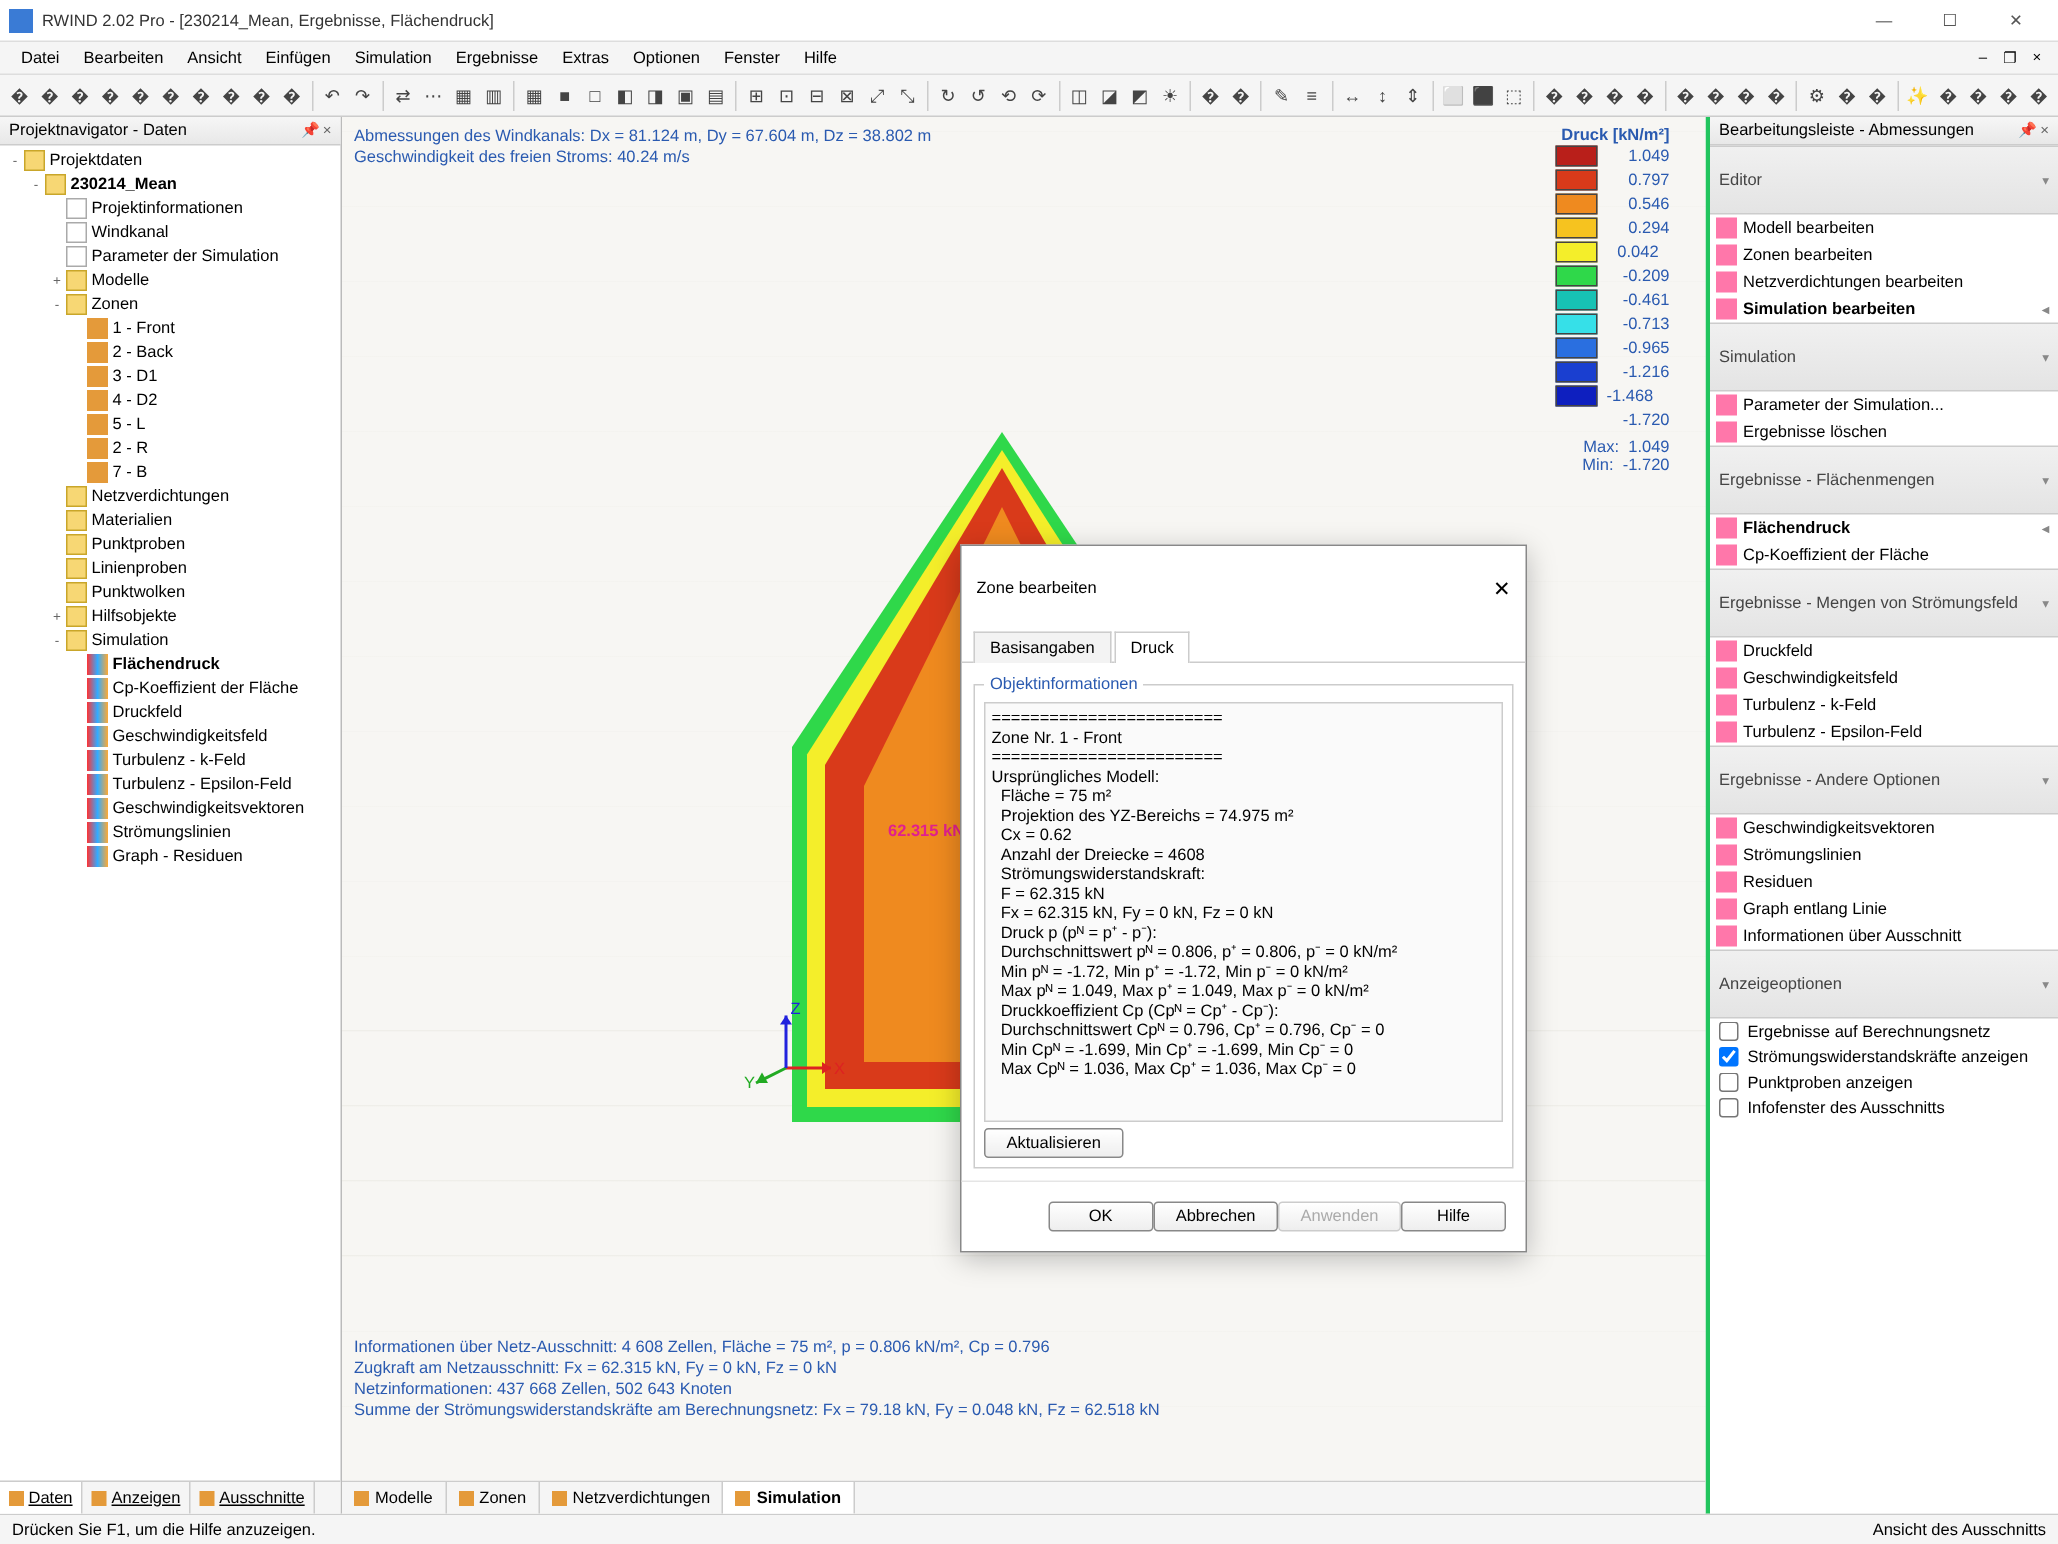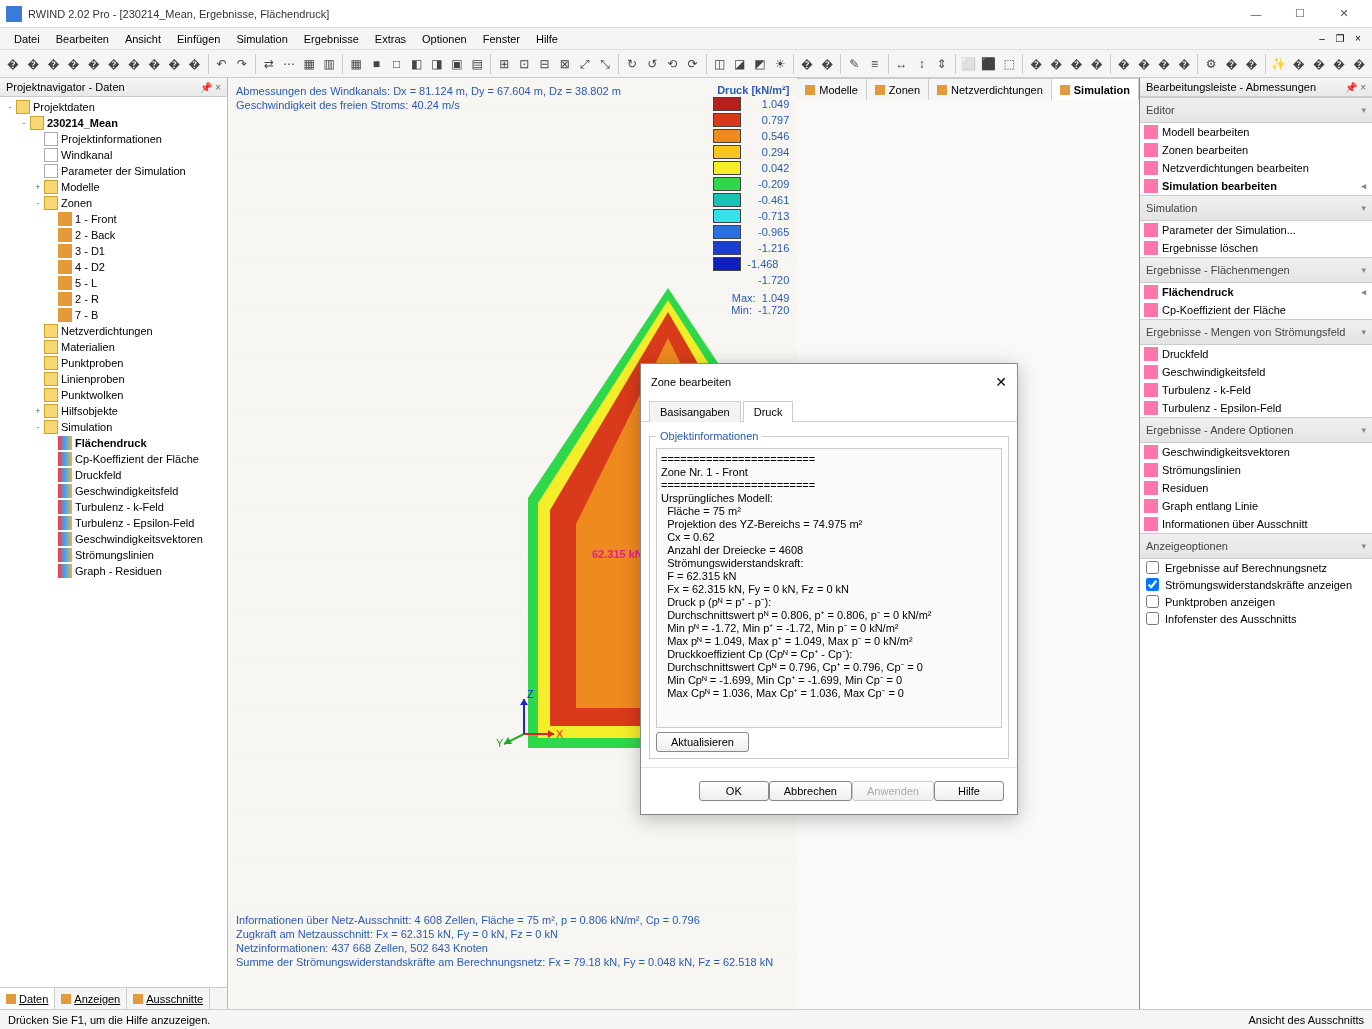--- a/index.html
+++ b/index.html
@@ -26,50 +26,50 @@
 .tree-row .exp { width: 12px; text-align: center; color: #666; font-size: 9px; }
 .tree-row .ticon { width: 14px; height: 14px; margin-right: 3px; display:inline-block; }
 .tree-row .label.bold { font-weight: 600; }
 .ticon.folder { background: #f7d774; border:1px solid #c9a62a; }
 .ticon.leaf { background: linear-gradient(90deg,#f33,#3af,#fa3); }
 .ticon.data { background: #fff; border:1px solid #aaa; }
 .ticon.zone { background:#e49a3a; }
 .left-tabs { display: flex; border-top: 1px solid #ccc; background: #f5f5f5; height: 22px; text-decoration: underline; }
 .left-tabs .tab { padding: 2px 6px; border-right: 1px solid #ccc; display:flex; align-items:center; gap:3px; cursor:pointer; font-size:11px;}
 .left-tabs .tab.active { background: #fff; }
-.center { flex: 1; position: relative; background: #faf9f7; border-right: 1px solid #22c55e; display:flex; flex-direction:row;}
+.center { flex: 1; position: relative; background: #faf9f7; border-right: 3px solid #22c55e; display:flex; flex-direction:column;}
 .viewport { flex:1; position:relative; overflow:hidden; background: repeating-linear-gradient(0deg,#f7f6f3,#f7f6f3 49px,#efeee9 50px), repeating-linear-gradient(90deg,transparent,transparent 49px,#efeee9 50px); }
 .info-top { position:absolute; top:6px; left:8px; color:#2a5ab0; font-size:11px; line-height:14px; }
-.legend { position:absolute; top:6px; right:8px; text-align:right; color:#2a5ab0; font-size:11px;}
+.legend { position:absolute; top:6px; right:24px; text-align:right; color:#2a5ab0; font-size:11px;}
 .legend .legend-title{font-weight:600;}
 .legend .legend-row{display:flex; align-items:center; justify-content:flex-end; height:16px; gap:6px;}
 .legend .swatch{width:28px;height:14px;border:1px solid #444;}
 .legend .minmax{margin-top:4px;}
 .model-poly { position:absolute; left:280px; top:210px; }
 .force-label{position:absolute; left:364px; top:470px; color:#e11f8f; font-weight:600; font-size:11px;}
 .force-arrow{position:absolute; left:424px; top:474px; width:22px; height:2px; background:#e11f8f;}
 .force-arrow:after{content:"";position:absolute;right:-6px;top:-3px;border:4px solid transparent;border-left-color:#e11f8f;}
 .axiswidget{position:absolute; left:266px; bottom:260px; font-size:10px;}
 .info-bottom { position:absolute; bottom:40px; left:8px; color:#2a5ab0; font-size:11px; line-height:14px;}
 .center-tabs { height: 22px; display: flex; background: #f5f5f5; border-top:1px solid #ccc;}
 .center-tabs .tab { padding: 2px 8px; border-right:1px solid #ccc; display:flex; align-items:center; gap:4px; cursor:pointer;}
 .center-tabs .tab.active { background:#fff; font-weight:600;}
 .right-panel { width: 232px; background: #fff; display: flex; flex-direction: column; }
-.right-panel .section-head { background: linear-gradient(#f0f0f0,#e4e4e4); border-top:1px solid #ccc; border-bottom:1px solid #ccc; padding:6px 6px; font-size:11px; color:#444; display:flex; align-items:center;}
+.right-panel .section-head { background: linear-gradient(#f0f0f0,#e4e4e4); border-top:1px solid #ccc; border-bottom:1px solid #ccc; padding:16px 6px; font-size:11px; color:#444; display:flex; align-items:center;}
 .right-panel .section-head .chev{margin-left:auto;color:#888;font-size:9px;}
 .right-panel .item { padding:2px 6px 2px 22px; display:flex; align-items:center; gap:6px; cursor:pointer; position:relative; height:18px;}
 .right-panel .item .iicon{position:absolute;left:4px;width:14px;height:14px;}
 .right-panel .item.bold{font-weight:600;}
 .right-panel .item .arrow-right{margin-left:auto;color:#888;font-size:9px;}
 .right-panel .chk{display:flex;align-items:center;gap:6px;padding:2px 6px;}
 .right-panel .chk input{margin:0;}
 .statusbar { height: 20px; background: #f5f5f5; border-top: 1px solid #ccc; display:flex; align-items:center; padding:0 8px;}
 .statusbar .sfill{flex:1;}
 .dialog { position:absolute; left:640px; top:363px; width:378px; background:#fff; border:1px solid #888; box-shadow:0 4px 18px rgba(0,0,0,.25); }
-.dialog .dlg-title{padding:10px 10px; font-size:12px; display:flex; align-items:center;}
+.dialog .dlg-title{padding:20px 10px; font-size:12px; display:flex; align-items:center;}
 .dialog .dlg-title .x{margin-left:auto; cursor:pointer; font-size:14px;}
 .dialog .dlg-tabs{display:flex; padding:0 8px; border-bottom:1px solid #ccc;}
 .dialog .dlg-tabs .dtab{padding:4px 10px; border:1px solid #ccc; border-bottom:none; margin-right:2px; background:#f3f3f3; cursor:pointer; position:relative; top:1px;}
 .dialog .dlg-tabs .dtab.active{background:#fff;}
 .dialog .dlg-body{padding:8px;}
 .dialog fieldset{border:1px solid #ccc; padding:6px;}
 .dialog legend{color:#2a5ab0; padding:0 4px;}
 .dialog .obj-text{width:100%; height:280px; border:1px solid #ccc; padding:4px; background:#fafafa; overflow:auto; font-family:Tahoma,sans-serif; font-size:11px; line-height:13px; white-space:pre-wrap;}
 .dialog .update-row{padding:8px 0 4px;}
 .dialog .btn{border:1px solid #888; background:linear-gradient(#fff,#eee); padding:3px 14px; border-radius:3px; cursor:pointer;}
@@ -425,21 +425,21 @@
             <div class="legend-row">
               <span class="swatch" style="background:#ef8a1f"></span>
               <span style="min-width:42px;text-align:right">0.546</span>
             </div>
             <div class="legend-row">
               <span class="swatch" style="background:#f6c31f"></span>
               <span style="min-width:42px;text-align:right">0.294</span>
             </div>
             <div class="legend-row">
               <span class="swatch" style="background:#f4ee2a"></span>
-              <span style="min-width:42px;text-align:right">0.042</span>
+              <span style="min-width:42px;text-align:center">0.042</span>
             </div>
             <div class="legend-row">
               <span class="swatch" style="background:#2fd84a"></span>
               <span style="min-width:42px;text-align:right">-0.209</span>
             </div>
             <div class="legend-row">
               <span class="swatch" style="background:#17c3b4"></span>
               <span style="min-width:42px;text-align:right">-0.461</span>
             </div>
             <div class="legend-row">

